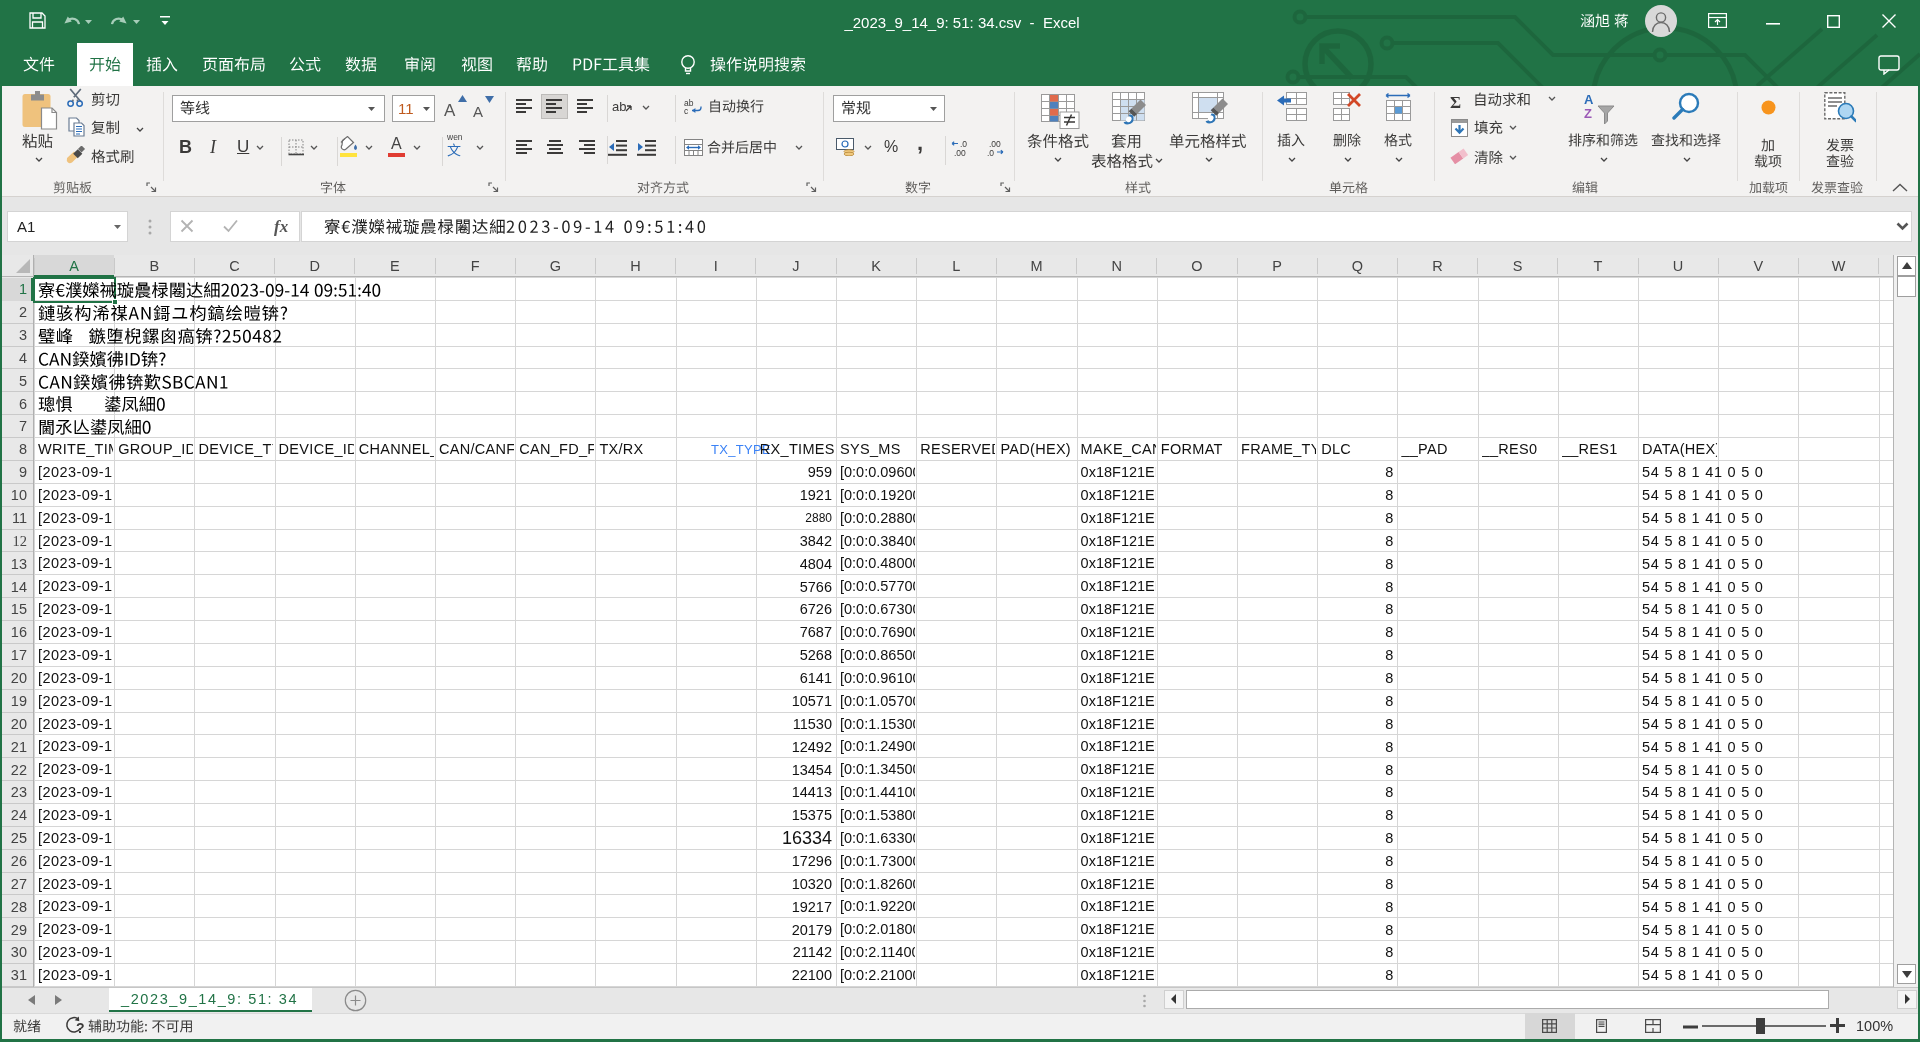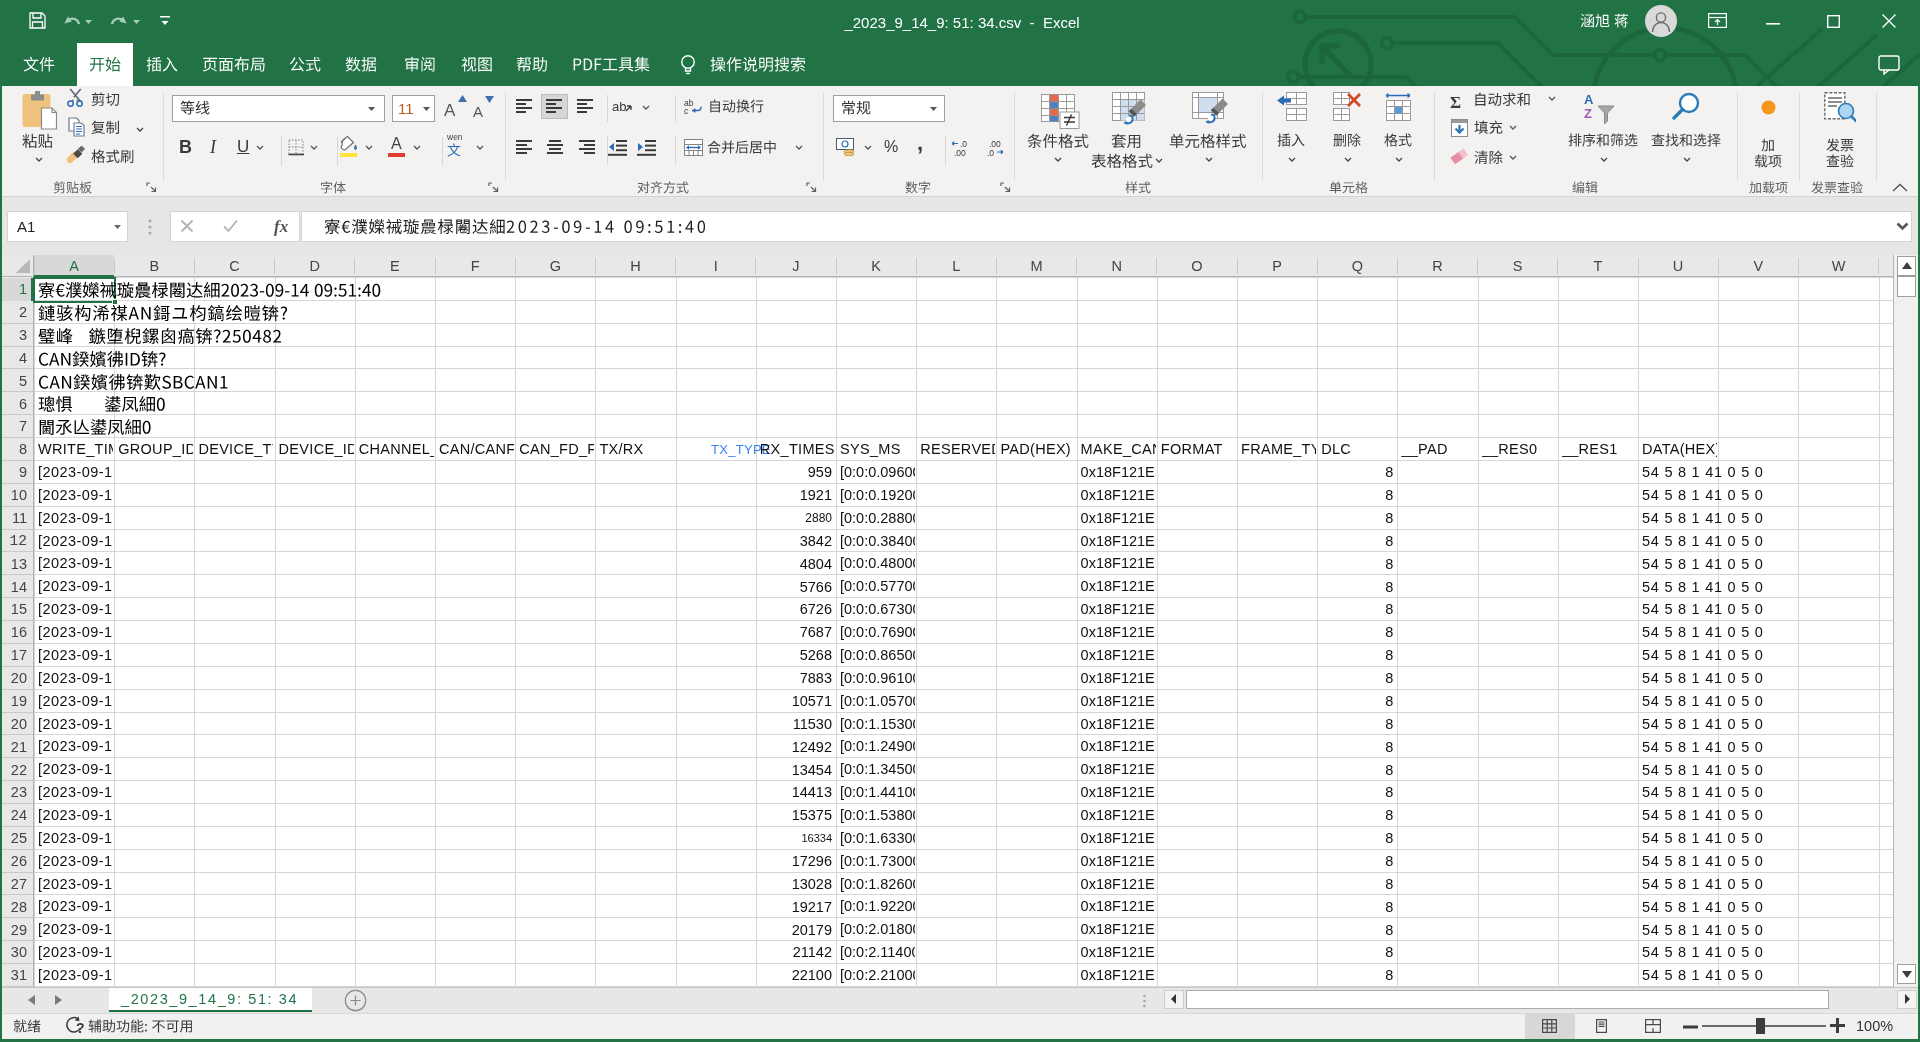--- a/index.html
+++ b/index.html
@@ -867,21 +867,21 @@
 <div style="position:absolute;right:1893px;top:417.4px;text-align:right;font-family:Liberation Sans,sans-serif;font-size:14.5px;color:#444;white-space:pre;line-height:18.5px;">7</div>
 <div style="position:absolute;left:0px;top:459.96000000000004px;width:33px;height:1px;background:#c9c9c9;"></div>
 <div style="position:absolute;right:1893px;top:440.3px;text-align:right;font-family:Liberation Sans,sans-serif;font-size:14.5px;color:#444;white-space:pre;line-height:18.5px;">8</div>
 <div style="position:absolute;left:0px;top:482.83000000000004px;width:33px;height:1px;background:#c9c9c9;"></div>
 <div style="position:absolute;right:1893px;top:463.1px;text-align:right;font-family:Liberation Sans,sans-serif;font-size:14.5px;color:#444;white-space:pre;line-height:18.5px;">9</div>
 <div style="position:absolute;left:0px;top:505.70000000000005px;width:33px;height:1px;background:#c9c9c9;"></div>
 <div style="position:absolute;right:1893px;top:486.0px;text-align:right;font-family:Liberation Sans,sans-serif;font-size:14.5px;color:#444;white-space:pre;line-height:18.5px;">10</div>
 <div style="position:absolute;left:0px;top:528.57px;width:33px;height:1px;background:#c9c9c9;"></div>
 <div style="position:absolute;right:1893px;top:508.9px;text-align:right;font-family:Liberation Sans,sans-serif;font-size:14.5px;color:#444;white-space:pre;line-height:18.5px;">11</div>
 <div style="position:absolute;left:0px;top:551.44px;width:33px;height:1px;background:#c9c9c9;"></div>
-<div style="position:absolute;right:1893px;top:531.8px;text-align:right;font-family:Liberation Mono, monospace;font-size:14.5px;color:#444;white-space:pre;line-height:18.5px;">12</div>
+<div style="position:absolute;right:1893px;top:531.8px;text-align:right;font-family:Liberation Serif, serif;font-size:14.5px;color:#444;white-space:pre;line-height:18.5px;">12</div>
 <div style="position:absolute;left:0px;top:574.3100000000001px;width:33px;height:1px;background:#c9c9c9;"></div>
 <div style="position:absolute;right:1893px;top:554.6px;text-align:right;font-family:Liberation Sans,sans-serif;font-size:14.5px;color:#444;white-space:pre;line-height:18.5px;">13</div>
 <div style="position:absolute;left:0px;top:597.18px;width:33px;height:1px;background:#c9c9c9;"></div>
 <div style="position:absolute;right:1893px;top:577.5px;text-align:right;font-family:Liberation Sans,sans-serif;font-size:14.5px;color:#444;white-space:pre;line-height:18.5px;">14</div>
 <div style="position:absolute;left:0px;top:620.0500000000001px;width:33px;height:1px;background:#c9c9c9;"></div>
 <div style="position:absolute;right:1893px;top:600.4px;text-align:right;font-family:Liberation Sans,sans-serif;font-size:14.5px;color:#444;white-space:pre;line-height:18.5px;">15</div>
 <div style="position:absolute;left:0px;top:642.92px;width:33px;height:1px;background:#c9c9c9;"></div>
 <div style="position:absolute;right:1893px;top:623.2px;text-align:right;font-family:Liberation Sans,sans-serif;font-size:14.5px;color:#444;white-space:pre;line-height:18.5px;">16</div>
 <div style="position:absolute;left:0px;top:665.7900000000001px;width:33px;height:1px;background:#c9c9c9;"></div>
 <div style="position:absolute;right:1893px;top:646.1px;text-align:right;font-family:Liberation Sans,sans-serif;font-size:14.5px;color:#444;white-space:pre;line-height:18.5px;">17</div>
@@ -1098,21 +1098,21 @@
 <div style="position:absolute;left:1080.6px;top:623.0px;width:75px;height:19px;overflow:hidden;font-size:14.5px;color:#111;white-space:pre;font-family:Liberation Sans,sans-serif;line-height:19px;">0x18F121EF</div>
 <div style="position:absolute;right:526.5999999999999px;top:623.2px;text-align:right;font-family:Liberation Sans,sans-serif;font-size:14.5px;color:#111;white-space:pre;line-height:18.5px;">8</div>
 <div style="position:absolute;left:1642.0px;top:623.2px;font-family:Liberation Sans,sans-serif;font-size:14.5px;color:#111;white-space:pre;line-height:18.5px;letter-spacing:0.75px;">54 5 8 1 41 0 5 0</div>
 <div style="position:absolute;left:38.0px;top:645.9px;width:75px;height:19px;overflow:hidden;font-size:14.5px;color:#111;white-space:pre;letter-spacing:0.45px;font-family:Liberation Sans,sans-serif;line-height:19px;">[2023-09-14</div>
 <div style="position:absolute;right:1088.0px;top:646.1px;text-align:right;font-family:Liberation Sans,sans-serif;font-size:14.5px;color:#111;white-space:pre;line-height:18.5px;">5268</div>
 <div style="position:absolute;left:840.0px;top:645.9px;width:75px;height:19px;overflow:hidden;font-size:14.5px;color:#111;white-space:pre;font-family:Liberation Sans,sans-serif;line-height:19px;">[0:0:0.865000]</div>
 <div style="position:absolute;left:1080.6px;top:645.9px;width:75px;height:19px;overflow:hidden;font-size:14.5px;color:#111;white-space:pre;font-family:Liberation Sans,sans-serif;line-height:19px;">0x18F121EF</div>
 <div style="position:absolute;right:526.5999999999999px;top:646.1px;text-align:right;font-family:Liberation Sans,sans-serif;font-size:14.5px;color:#111;white-space:pre;line-height:18.5px;">8</div>
 <div style="position:absolute;left:1642.0px;top:646.1px;font-family:Liberation Sans,sans-serif;font-size:14.5px;color:#111;white-space:pre;line-height:18.5px;letter-spacing:0.75px;">54 5 8 1 41 0 5 0</div>
 <div style="position:absolute;left:38.0px;top:668.7px;width:75px;height:19px;overflow:hidden;font-size:14.5px;color:#111;white-space:pre;letter-spacing:0.45px;font-family:Liberation Sans,sans-serif;line-height:19px;">[2023-09-14</div>
-<div style="position:absolute;right:1088.0px;top:669.0px;text-align:right;font-family:Liberation Sans,sans-serif;font-size:14.5px;color:#111;white-space:pre;line-height:18.5px;">7883</div>
+<div style="position:absolute;right:1088.0px;top:669.0px;text-align:right;font-family:Liberation Sans,sans-serif;font-size:14.5px;color:#111;white-space:pre;line-height:18.5px;">6141</div>
 <div style="position:absolute;left:840.0px;top:668.7px;width:75px;height:19px;overflow:hidden;font-size:14.5px;color:#111;white-space:pre;font-family:Liberation Sans,sans-serif;line-height:19px;">[0:0:0.961000]</div>
 <div style="position:absolute;left:1080.6px;top:668.7px;width:75px;height:19px;overflow:hidden;font-size:14.5px;color:#111;white-space:pre;font-family:Liberation Sans,sans-serif;line-height:19px;">0x18F121EF</div>
 <div style="position:absolute;right:526.5999999999999px;top:669.0px;text-align:right;font-family:Liberation Sans,sans-serif;font-size:14.5px;color:#111;white-space:pre;line-height:18.5px;">8</div>
 <div style="position:absolute;left:1642.0px;top:669.0px;font-family:Liberation Sans,sans-serif;font-size:14.5px;color:#111;white-space:pre;line-height:18.5px;letter-spacing:0.75px;">54 5 8 1 41 0 5 0</div>
 <div style="position:absolute;left:38.0px;top:691.6px;width:75px;height:19px;overflow:hidden;font-size:14.5px;color:#111;white-space:pre;letter-spacing:0.45px;font-family:Liberation Sans,sans-serif;line-height:19px;">[2023-09-14</div>
 <div style="position:absolute;right:1088.0px;top:691.8px;text-align:right;font-family:Liberation Sans,sans-serif;font-size:14.5px;color:#111;white-space:pre;line-height:18.5px;">10571</div>
 <div style="position:absolute;left:840.0px;top:691.6px;width:75px;height:19px;overflow:hidden;font-size:14.5px;color:#111;white-space:pre;font-family:Liberation Sans,sans-serif;line-height:19px;">[0:0:1.057000]</div>
 <div style="position:absolute;left:1080.6px;top:691.6px;width:75px;height:19px;overflow:hidden;font-size:14.5px;color:#111;white-space:pre;font-family:Liberation Sans,sans-serif;line-height:19px;">0x18F121EF</div>
 <div style="position:absolute;right:526.5999999999999px;top:691.8px;text-align:right;font-family:Liberation Sans,sans-serif;font-size:14.5px;color:#111;white-space:pre;line-height:18.5px;">8</div>
 <div style="position:absolute;left:1642.0px;top:691.8px;font-family:Liberation Sans,sans-serif;font-size:14.5px;color:#111;white-space:pre;line-height:18.5px;letter-spacing:0.75px;">54 5 8 1 41 0 5 0</div>
@@ -1140,33 +1140,33 @@
 <div style="position:absolute;left:1080.6px;top:783.1px;width:75px;height:19px;overflow:hidden;font-size:14.5px;color:#111;white-space:pre;font-family:Liberation Sans,sans-serif;line-height:19px;">0x18F121EF</div>
 <div style="position:absolute;right:526.5999999999999px;top:783.3px;text-align:right;font-family:Liberation Sans,sans-serif;font-size:14.5px;color:#111;white-space:pre;line-height:18.5px;">8</div>
 <div style="position:absolute;left:1642.0px;top:783.3px;font-family:Liberation Sans,sans-serif;font-size:14.5px;color:#111;white-space:pre;line-height:18.5px;letter-spacing:0.75px;">54 5 8 1 41 0 5 0</div>
 <div style="position:absolute;left:38.0px;top:805.9px;width:75px;height:19px;overflow:hidden;font-size:14.5px;color:#111;white-space:pre;letter-spacing:0.45px;font-family:Liberation Sans,sans-serif;line-height:19px;">[2023-09-14</div>
 <div style="position:absolute;right:1088.0px;top:806.2px;text-align:right;font-family:Liberation Sans,sans-serif;font-size:14.5px;color:#111;white-space:pre;line-height:18.5px;">15375</div>
 <div style="position:absolute;left:840.0px;top:805.9px;width:75px;height:19px;overflow:hidden;font-size:14.5px;color:#111;white-space:pre;font-family:Liberation Sans,sans-serif;line-height:19px;">[0:0:1.538000]</div>
 <div style="position:absolute;left:1080.6px;top:805.9px;width:75px;height:19px;overflow:hidden;font-size:14.5px;color:#111;white-space:pre;font-family:Liberation Sans,sans-serif;line-height:19px;">0x18F121EF</div>
 <div style="position:absolute;right:526.5999999999999px;top:806.2px;text-align:right;font-family:Liberation Sans,sans-serif;font-size:14.5px;color:#111;white-space:pre;line-height:18.5px;">8</div>
 <div style="position:absolute;left:1642.0px;top:806.2px;font-family:Liberation Sans,sans-serif;font-size:14.5px;color:#111;white-space:pre;line-height:18.5px;letter-spacing:0.75px;">54 5 8 1 41 0 5 0</div>
 <div style="position:absolute;left:38.0px;top:828.8px;width:75px;height:19px;overflow:hidden;font-size:14.5px;color:#111;white-space:pre;letter-spacing:0.45px;font-family:Liberation Sans,sans-serif;line-height:19px;">[2023-09-14</div>
-<div style="position:absolute;right:1088.0px;top:829.1px;text-align:left;font-family:Liberation Sans,sans-serif;font-size:11px;color:#111;white-space:pre;line-height:18.5px;">16334</div>
+<div style="position:absolute;right:1088.0px;top:829.1px;text-align:left;font-family:Liberation Sans,sans-serif;font-size:18px;color:#111;white-space:pre;line-height:18.5px;">16334</div>
 <div style="position:absolute;left:840.0px;top:828.8px;width:75px;height:19px;overflow:hidden;font-size:14.5px;color:#111;white-space:pre;font-family:Liberation Sans,sans-serif;line-height:19px;">[0:0:1.633000]</div>
 <div style="position:absolute;left:1080.6px;top:828.8px;width:75px;height:19px;overflow:hidden;font-size:14.5px;color:#111;white-space:pre;font-family:Liberation Sans,sans-serif;line-height:19px;">0x18F121EF</div>
 <div style="position:absolute;right:526.5999999999999px;top:829.1px;text-align:right;font-family:Liberation Sans,sans-serif;font-size:14.5px;color:#111;white-space:pre;line-height:18.5px;">8</div>
 <div style="position:absolute;left:1642.0px;top:829.1px;font-family:Liberation Sans,sans-serif;font-size:14.5px;color:#111;white-space:pre;line-height:18.5px;letter-spacing:0.75px;">54 5 8 1 41 0 5 0</div>
 <div style="position:absolute;left:38.0px;top:851.7px;width:75px;height:19px;overflow:hidden;font-size:14.5px;color:#111;white-space:pre;letter-spacing:0.45px;font-family:Liberation Sans,sans-serif;line-height:19px;">[2023-09-14</div>
 <div style="position:absolute;right:1088.0px;top:851.9px;text-align:right;font-family:Liberation Sans,sans-serif;font-size:14.5px;color:#111;white-space:pre;line-height:18.5px;">17296</div>
 <div style="position:absolute;left:840.0px;top:851.7px;width:75px;height:19px;overflow:hidden;font-size:14.5px;color:#111;white-space:pre;font-family:Liberation Sans,sans-serif;line-height:19px;">[0:0:1.730000]</div>
 <div style="position:absolute;left:1080.6px;top:851.7px;width:75px;height:19px;overflow:hidden;font-size:14.5px;color:#111;white-space:pre;font-family:Liberation Sans,sans-serif;line-height:19px;">0x18F121EF</div>
 <div style="position:absolute;right:526.5999999999999px;top:851.9px;text-align:right;font-family:Liberation Sans,sans-serif;font-size:14.5px;color:#111;white-space:pre;line-height:18.5px;">8</div>
 <div style="position:absolute;left:1642.0px;top:851.9px;font-family:Liberation Sans,sans-serif;font-size:14.5px;color:#111;white-space:pre;line-height:18.5px;letter-spacing:0.75px;">54 5 8 1 41 0 5 0</div>
 <div style="position:absolute;left:38.0px;top:874.6px;width:75px;height:19px;overflow:hidden;font-size:14.5px;color:#111;white-space:pre;letter-spacing:0.45px;font-family:Liberation Sans,sans-serif;line-height:19px;">[2023-09-14</div>
-<div style="position:absolute;right:1088.0px;top:874.8px;text-align:right;font-family:Liberation Sans,sans-serif;font-size:14.5px;color:#111;white-space:pre;line-height:18.5px;">13028</div>
+<div style="position:absolute;right:1088.0px;top:874.8px;text-align:right;font-family:Liberation Sans,sans-serif;font-size:14.5px;color:#111;white-space:pre;line-height:18.5px;">10320</div>
 <div style="position:absolute;left:840.0px;top:874.6px;width:75px;height:19px;overflow:hidden;font-size:14.5px;color:#111;white-space:pre;font-family:Liberation Sans,sans-serif;line-height:19px;">[0:0:1.826000]</div>
 <div style="position:absolute;left:1080.6px;top:874.6px;width:75px;height:19px;overflow:hidden;font-size:14.5px;color:#111;white-space:pre;font-family:Liberation Sans,sans-serif;line-height:19px;">0x18F121EF</div>
 <div style="position:absolute;right:526.5999999999999px;top:874.8px;text-align:right;font-family:Liberation Sans,sans-serif;font-size:14.5px;color:#111;white-space:pre;line-height:18.5px;">8</div>
 <div style="position:absolute;left:1642.0px;top:874.8px;font-family:Liberation Sans,sans-serif;font-size:14.5px;color:#111;white-space:pre;line-height:18.5px;letter-spacing:0.75px;">54 5 8 1 41 0 5 0</div>
 <div style="position:absolute;left:38.0px;top:897.4px;width:75px;height:19px;overflow:hidden;font-size:14.5px;color:#111;white-space:pre;letter-spacing:0.45px;font-family:Liberation Sans,sans-serif;line-height:19px;">[2023-09-14</div>
 <div style="position:absolute;right:1088.0px;top:897.7px;text-align:right;font-family:Liberation Sans,sans-serif;font-size:14.5px;color:#111;white-space:pre;line-height:18.5px;">19217</div>
 <div style="position:absolute;left:840.0px;top:897.4px;width:75px;height:19px;overflow:hidden;font-size:14.5px;color:#111;white-space:pre;font-family:Liberation Sans,sans-serif;line-height:19px;">[0:0:1.922000]</div>
 <div style="position:absolute;left:1080.6px;top:897.4px;width:75px;height:19px;overflow:hidden;font-size:14.5px;color:#111;white-space:pre;font-family:Liberation Sans,sans-serif;line-height:19px;">0x18F121EF</div>
 <div style="position:absolute;right:526.5999999999999px;top:897.7px;text-align:right;font-family:Liberation Sans,sans-serif;font-size:14.5px;color:#111;white-space:pre;line-height:18.5px;">8</div>
 <div style="position:absolute;left:1642.0px;top:897.7px;font-family:Liberation Sans,sans-serif;font-size:14.5px;color:#111;white-space:pre;line-height:18.5px;letter-spacing:0.75px;">54 5 8 1 41 0 5 0</div>

